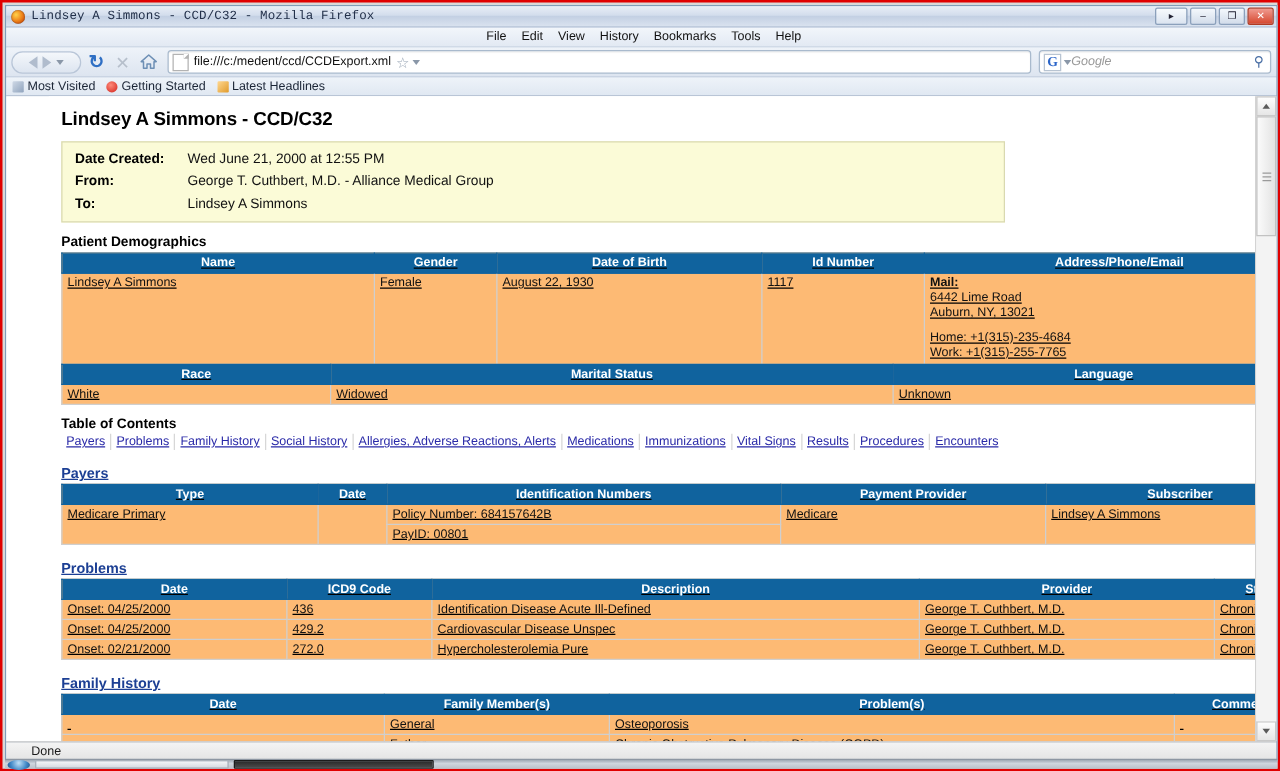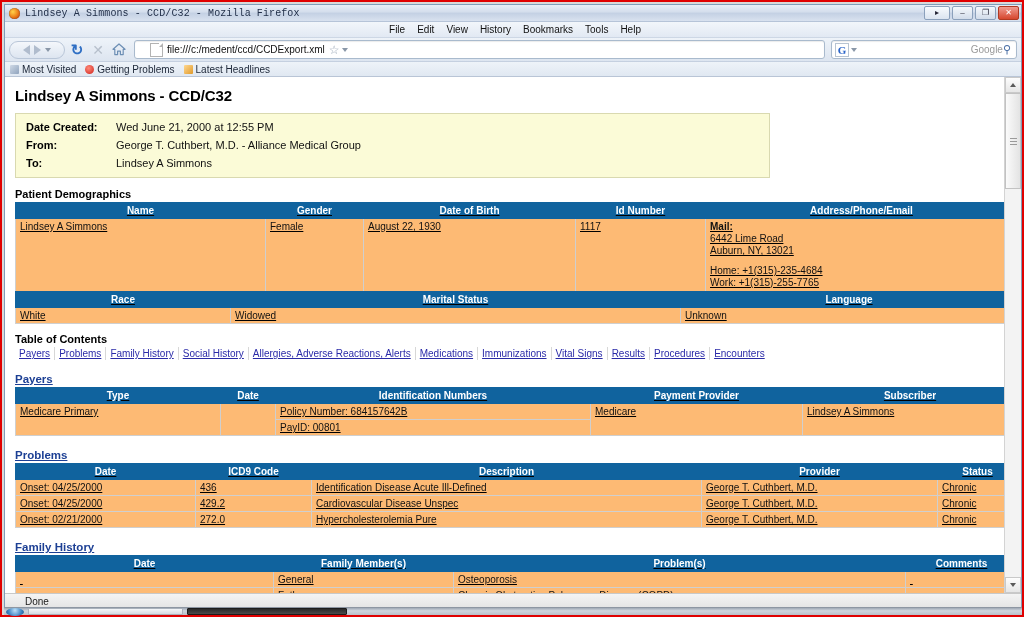--- a/index.html
+++ b/index.html
@@ -108,21 +108,20 @@
   .home-ico svg { display:block; }
 
   #urlbar {
     flex: 1 1 auto; height: 19px; margin: 0 3px;
     background: #fff;
     border: 1px solid #a9bacd;
     border-radius: 3px;
     display: flex; align-items: center;
     box-shadow: inset 0 1px 1px rgba(0,0,0,.08);
     min-width: 0;
-    padding-left: 12px;
   }
   #url-favicon {
     width: 13px; height: 14px; margin: 0 4px 0 3px; flex:0 0 auto;
     border: 1px solid #b3b3b3; background: #fff; position: relative;
   }
   #url-favicon:after {
     content:''; position:absolute; right:-1px; top:-1px;
     border-left:4px solid #fff; border-bottom:4px solid #b3b3b3;
     width:0;height:0;
   }
@@ -137,41 +136,41 @@
     flex: 0 0 186px; height: 19px;
     background: #fff; border: 1px solid #a9bacd; border-radius: 3px;
     display:flex; align-items:center; box-shadow: inset 0 1px 1px rgba(0,0,0,.08);
   }
   #g-icon {
     width:14px;height:14px;margin:0 2px 0 3px;flex:0 0 auto;
     border:1px solid #b8c4d2; background:#fff;
     font-size:11px; font-weight:bold; color:#2b65c9; line-height:12px; text-align:center;
     font-family:"Liberation Serif", serif;
   }
-  #search-ph { flex:1 1 auto; font-size:10px; color:#999;  text-align: right;}
+  #search-ph { flex:1 1 auto; font-size:10px; color:#999; font-style: italic;}
   #search-mag { flex:0 0 auto; padding-right:5px; color:#4a6fa5; font-size:11px;}
 
   
   #bookmarksbar {
     height: 15px; flex: 0 0 15px;
     background: linear-gradient(to bottom, #eef3f9, #e0e8f2);
     border-bottom: 1px solid #b9c5d6;
     display: flex; align-items: center; padding-left: 5px; gap: 9px;
   }
   .bm { display:flex; align-items:center; gap:3px; }
   .bm-label { font-size: 10px; color: #1b2536; white-space: nowrap; }
   .bm-ico { width:9px; height:9px; flex:0 0 auto; border-radius:1px; }
   .ico-mostvisited { background: linear-gradient(135deg,#cfd9e6,#8fa3bd); }
   .ico-getstarted  { background: radial-gradient(circle at 40% 35%, #ff8a7a, #d0211a); border-radius:50%; }
   .ico-headlines   { background: linear-gradient(135deg,#ffd891,#e09a2b); }
 
   
   #content-wrap {
     flex: 1 1 auto; position: relative; background: #fff;
-    display: flex; min-height: 0;
+    display: flex; min-height: 0; padding-left: 34px;
   }
   #page {
     flex: 1 1 auto; overflow: hidden; background: #fff;
     padding: 0; position: relative;
   }
   #page-inner { padding: 8px 10px 0 8px; }
 
   
   #vscroll {
     flex: 0 0 16px; background: #f0f0f0;
@@ -340,21 +339,21 @@
       </div>
     </div>
 
     <div id="bookmarksbar">
       <div class="bm">
         <span class="bm-ico ico-mostvisited"></span>
         <span class="bm-label">Most Visited</span>
       </div>
       <div class="bm">
         <span class="bm-ico ico-getstarted"></span>
-        <span class="bm-label">Getting Problems</span>
+        <span class="bm-label">Getting Started</span>
       </div>
       <div class="bm">
         <span class="bm-ico ico-headlines"></span>
         <span class="bm-label">Latest Headlines</span>
       </div>
     </div>
 
     <div id="content-wrap">
 
       <div id="page">

